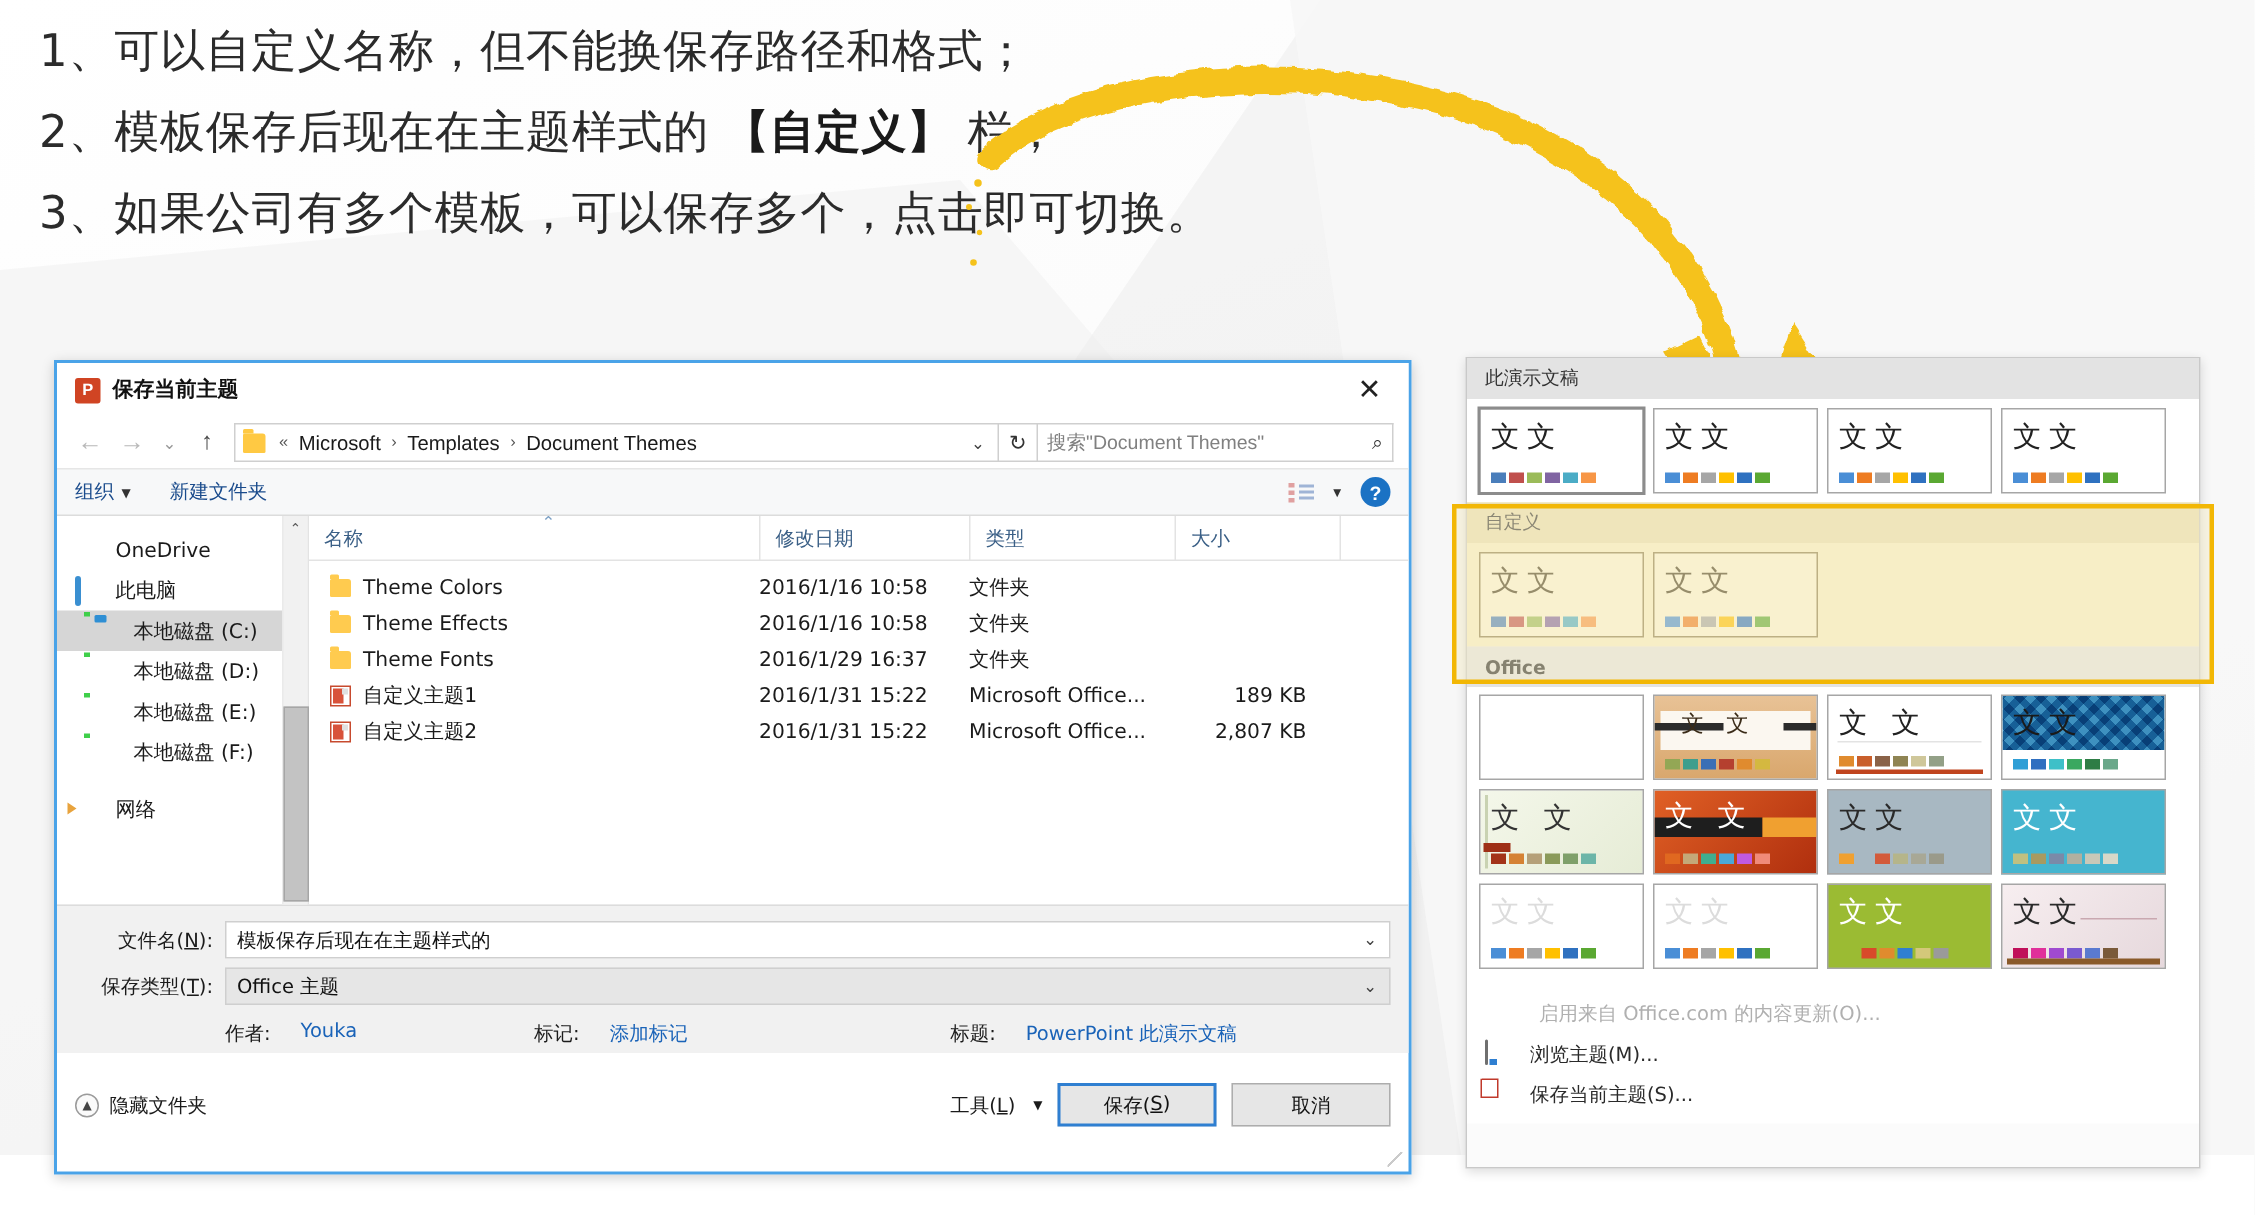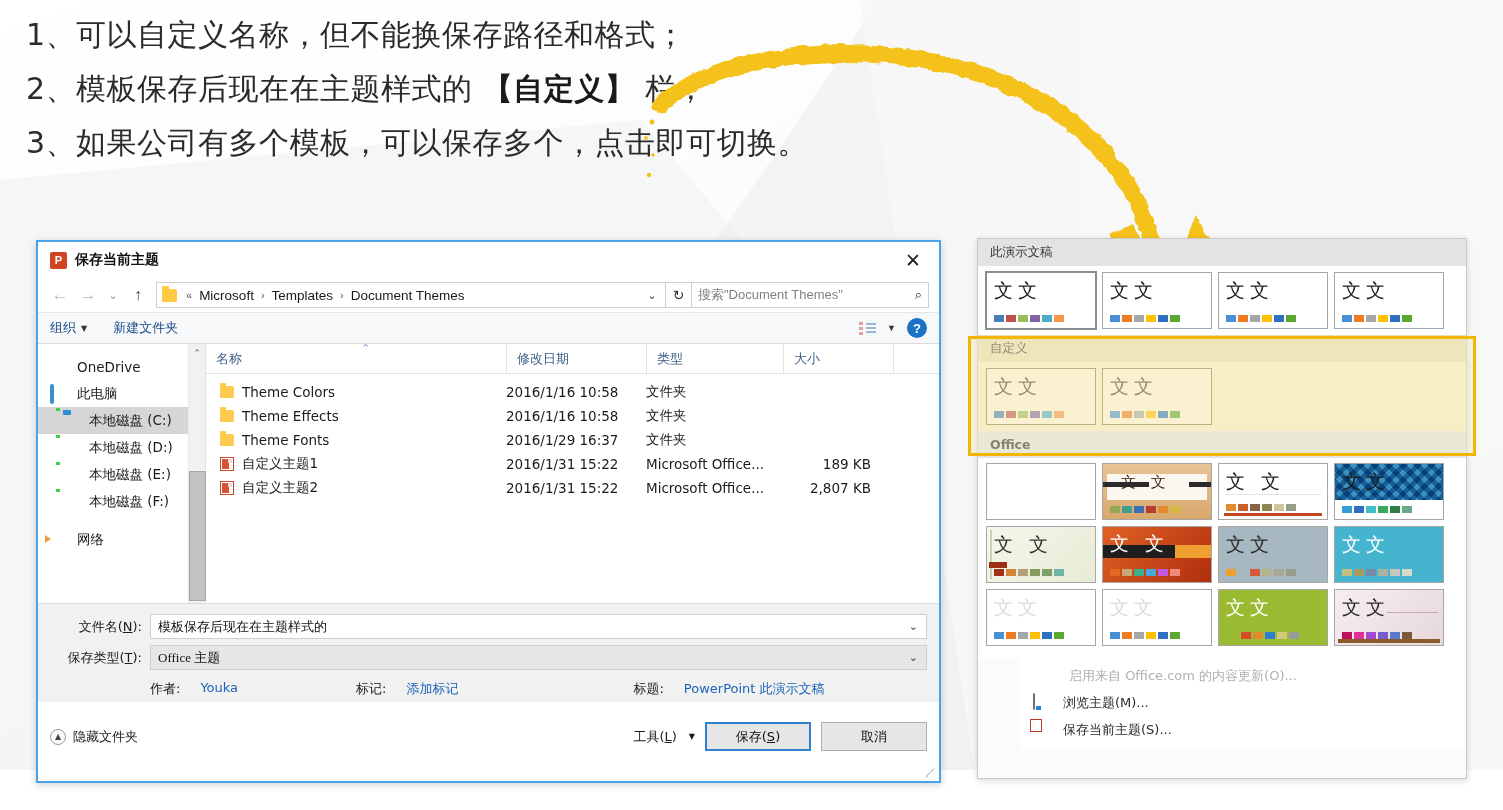--- a/index.html
+++ b/index.html
@@ -160,21 +160,21 @@
   .fico-thmx:after { content:""; position:absolute; right:1px; top:1px; width:4px; height:4px; background:#e0e0e0; }
 
   
   .dlg-form { border-top:1px solid #dcdcdc; background:#f1f1f1; padding:10px 12px 0 12px; }
   .form-row { display:flex; align-items:center; margin-bottom:6px; }
   .form-lbl { width:100px; text-align:right; font-size:13px; color:#1b1b1b; padding-right:8px;
               font-family:"DejaVu Sans",sans-serif; }
   .form-lbl u { text-decoration:underline; }
   .form-input { flex:1; height:25px; background:#fff; border:1px solid #cfcfcf; display:flex; align-items:center;
                 padding:0 4px 0 7px; font-size:13px; color:#111; font-family:"DejaVu Sans",sans-serif; }
-  .form-input.gray { background:#e6e6e6;font-family:Liberation Serif, serif; }
+  .form-input.gray { background:#e6e6e6; }
   .form-input .caret { margin-left:auto; font-size:11px; color:#444; cursor:pointer; padding:0 4px; }
   .meta-row { display:flex; align-items:center; height:26px; font-size:13px; padding-left:100px;
               font-family:"DejaVu Sans",sans-serif; }
   .meta { display:flex; gap:20px; }
   .meta .k { color:#1b1b1b; }
   .meta .v { color:#1a63b8; cursor:pointer; }
   .meta.m2 { margin-left:118px; }
   .meta.m3 { margin-left:175px; }
 
   .dlg-actions { display:flex; align-items:center; padding:20px 12px 0 12px; }
@@ -214,21 +214,21 @@
 
   .custom-wrap { background:#f7eec6; }
   .custom-wrap .grp-head { background:#eadfb2; }
   .custom-wrap .thumb-row { background:#f7eec6; }
   .custom-wrap .thumb { background:#fbf4d8; border-color:#8e7f4f; }
   .custom-wrap .thumb .tx { color:#4a3f22; }
 
   .office-grid { background:#fff; padding:5px 0 6px 8px; }
   .office-grid .thumb-row { padding:0; margin-bottom:6px; background:transparent; }
 
-  .gal-footer { background:#fff; padding:4px 0 6px 0;margin-left:43px; }
+  .gal-footer { background:#fff; padding:4px 0 6px 0; }
   .gal-item { height:27px; display:flex; align-items:center; gap:11px; padding-left:12px;
               font-size:13px; color:#2a2a2a; cursor:pointer; font-family:"DejaVu Sans",sans-serif; }
   .gal-item.disabled { color:#b0b0b0; padding-left:48px; cursor:default; }
   .gi-ico { width:19px; height:18px; position:relative; flex:0 0 auto; }
   .ico-browse { width:17px; height:15px; border:1.5px solid #6f6f6f; border-radius:2px; background:#ededed; }
   .ico-browse:after { content:""; position:absolute; left:3px; bottom:2px; width:5px; height:4px; background:#2f7fd1; }
   .ico-savetheme { width:17px; height:16px; background:#8a4fbe; border-radius:1px; position:relative; }
   .ico-savetheme:before { content:""; position:absolute; left:-3px; top:-2px; width:10px; height:11px;
                           background:#fff; border:1.5px solid #c0392b; }
   .ico-savetheme:after { content:""; position:absolute; right:2px; bottom:2px; width:8px; height:6px; background:#fff; }

